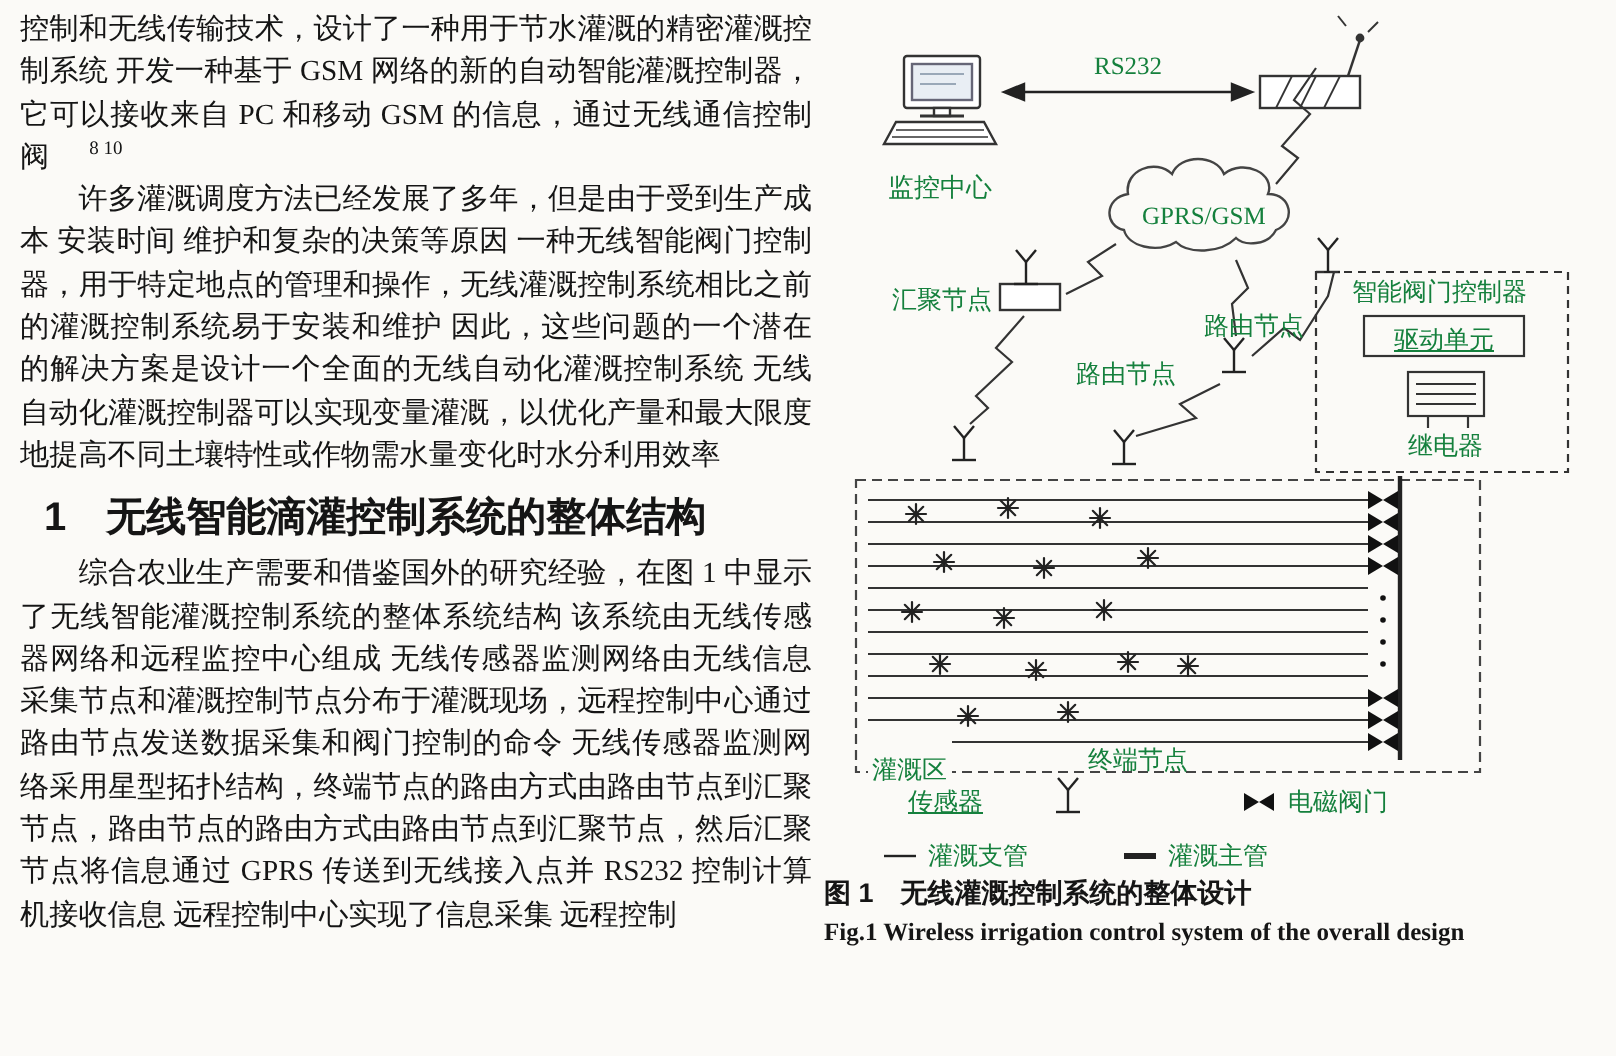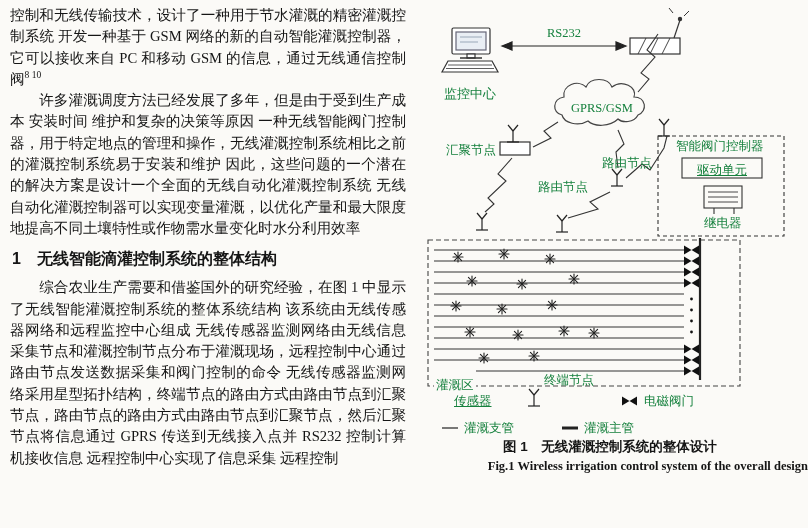--- a/index.html
+++ b/index.html
@@ -9,40 +9,40 @@
     font-family:"Liberation Serif","DejaVu Serif",serif;
   }
   .page{position:relative;width:808px;height:528px;background:#fbfaf7;}
   .col-left{position:absolute;left:10px;top:5px;width:396px;}
   .col-right{position:absolute;left:412px;top:0;width:396px;height:528px;}
   .para{
     font-size:14.6px;line-height:21.3px;text-align:justify;
     text-indent:2em;margin:0;
   }
   .para.no-indent{text-indent:0;}
-  sup.ref{font-size:9.5px;vertical-align:super;line-height:0;}
+  sup.ref{font-size:9.5px;vertical-align:super;line-height:0;padding-left:20px;}
   .section-heading{
     font-family:"Liberation Sans","DejaVu Sans",sans-serif;
-    font-size:16px;font-weight:bold;margin:9px 0 7px 2px;line-height:22px;
+    font-size:20px;font-weight:bold;margin:9px 0 7px 12px;line-height:22px;
   }
   .figure{position:relative;width:396px;height:478px;}
   .diagram-svg{position:absolute;left:0;top:0;}
   .fig-label{
     position:absolute;font-size:12.5px;line-height:15px;white-space:nowrap;
     color:#15803d;
   }
   .fig-label.bg{background:#fbfaf7;padding:16px 2px;}
   .fig-label.big{font-size:13px;}
   .caption-cn{
-    position:absolute;left:0;top:438px;width:100%;text-align:center;
+    position:absolute;left:0;top:438px;width:100%;text-align:left;
     font-family:"Liberation Sans","DejaVu Sans",sans-serif;
     font-size:13.5px;font-weight:bold;
   }
   .caption-en{
-    position:absolute;left:0;top:459px;width:100%;text-align:right;
+    position:absolute;left:0;top:459px;width:100%;text-align:left;
     font-size:12.5px;font-weight:bold;
   }
   .bottom-text{position:absolute;left:0;top:482px;width:396px;}
 </style>
 </head>
 <body>
 
 <div class="page">
 
   <div class="col-left">

